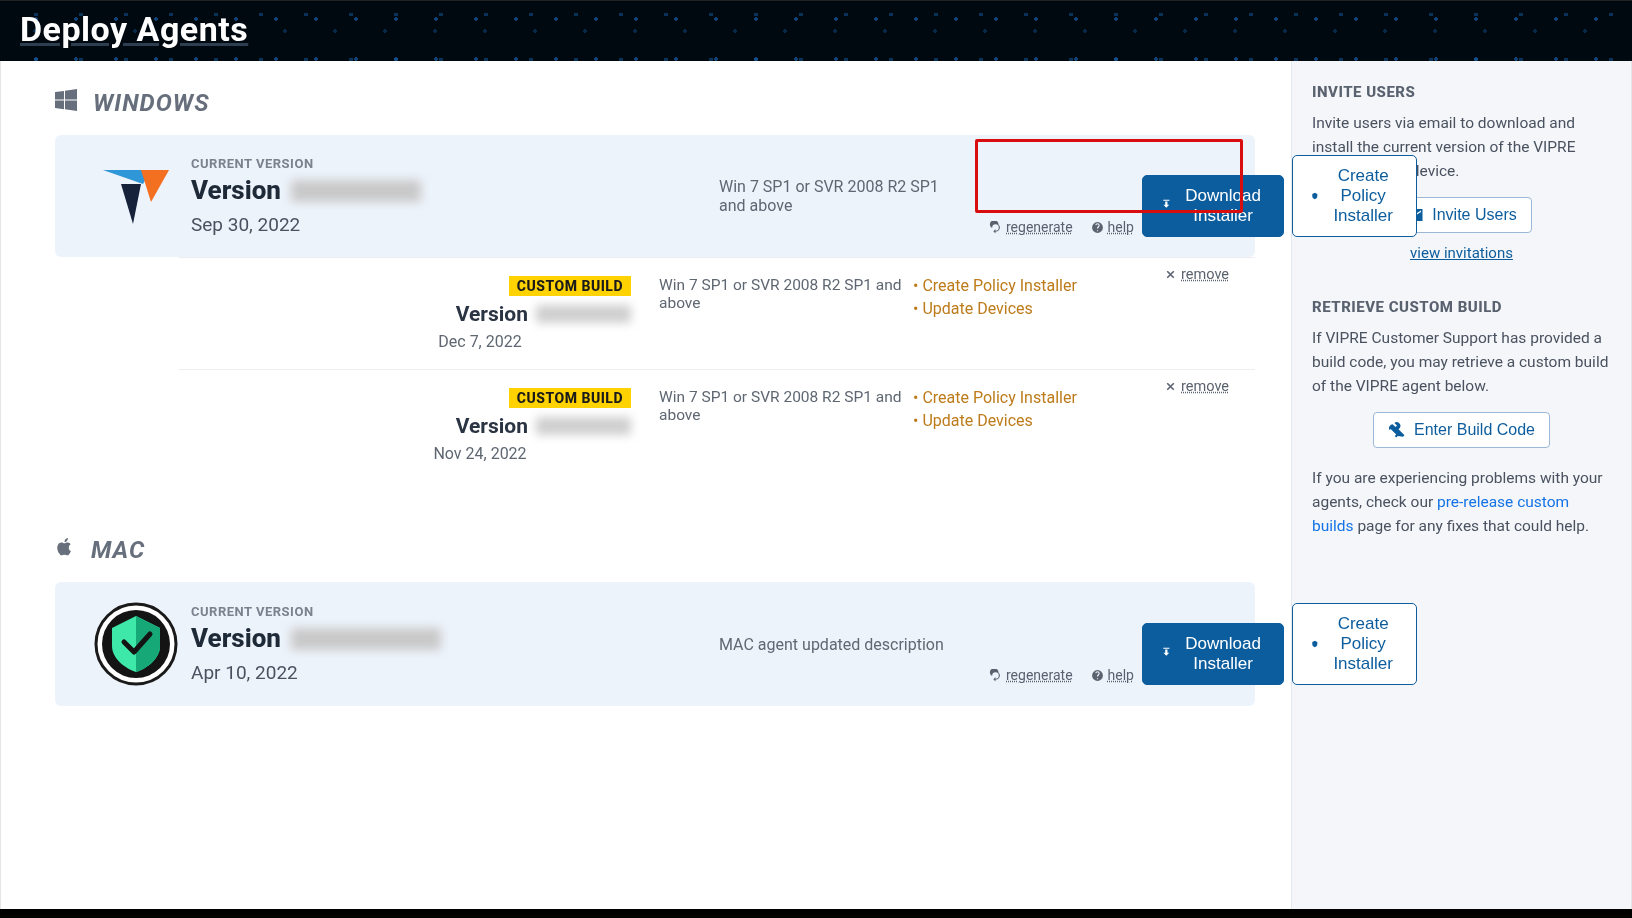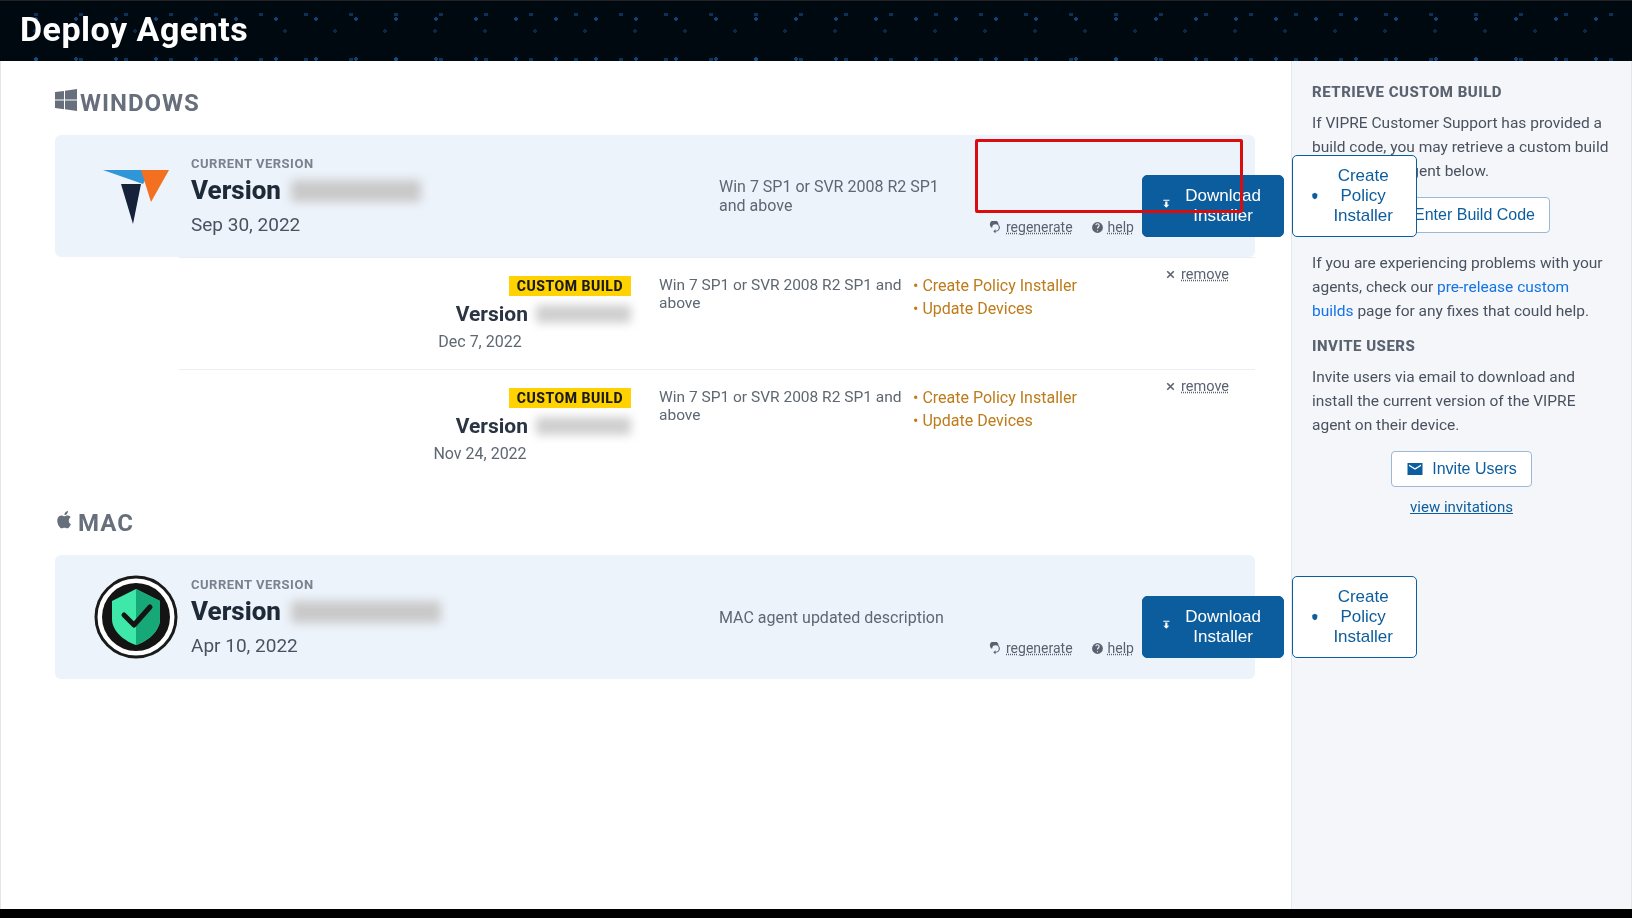--- a/index.html
+++ b/index.html
@@ -6,28 +6,29 @@
 body { font-family: -apple-system, BlinkMacSystemFont, "Segoe UI", Roboto, Arial, sans-serif; background: #fff; color: #2c3e50; }
 
 .header-banner {
   background: #000810;
   background-image: radial-gradient(circle at 90% 45%, rgba(20,90,160,0.7) 2px, transparent 2px),
                     radial-gradient(circle at 80% 30%, rgba(20,90,160,0.5) 2px, transparent 2px),
                     radial-gradient(circle at 70% 60%, rgba(20,90,160,0.4) 2px, transparent 2px);
   background-size: 40px 40px, 45px 45px, 50px 50px;
   padding: 8px 36px 12px 20px;
   border-top: 1px solid #222;
+  text-decoration: underline;
 }
 .header-banner h1 { color: #fff; font-size: 34px; font-weight: 700; letter-spacing: 0.5px; }
 
 .page-wrap { display: flex; min-height: calc(100vh - 70px); border-left:1px solid #e5e5e5; border-right:1px solid #e5e5e5;}
 .main-col { flex: 1; background: #fff; padding: 28px 36px 40px 54px; }
 .side-col { width: 340px; background: #f4f6f9; padding: 22px 20px; border-left: 1px solid #e4e9f0; }
 
-.section-heading { display: flex; align-items: center; gap: 3px; color: #676f7c; font-size: 24px; font-weight: 700; letter-spacing: 1px; margin-bottom: 18px; }
+.section-heading { display: flex; align-items: center; gap: 16px; color: #676f7c; font-size: 24px; font-weight: 700; letter-spacing: 1px; margin-bottom: 18px; font-style: italic; }
 
 .current-card { background: #edf3fb; border-radius: 6px; padding: 20px 26px; display: flex; align-items: center; position: relative; }
 .logo-slot { width: 110px; flex-shrink: 0; display:flex; justify-content:center; }
 .ver-block { flex: 1 1 auto; min-width: 0; }
 .label-current { color: #7a828e; font-size: 13px; font-weight: 700; letter-spacing: 0.5px; }
 .ver-line { display: flex; align-items: baseline; gap: 10px; margin-top: 4px; }
 .ver-word { font-size: 26px; font-weight: 800; color: #1e2a38; }
 .ver-blur { display:inline-block; width: 130px; height: 22px; background: #c9c9c9; border-radius: 3px; filter: blur(5px); position: relative; top: 3px;}
 .ver-date { color: #4a5260; font-size: 19px; margin-top: 8px; }
 .desc-col { width: 270px; color: #5e6772; font-size: 16px; padding-right: 20px; }
@@ -178,21 +179,21 @@
           <div class="cver-date">Nov 24, 2022</div>
         </div>
         <div class="custom-desc">Win 7 SP1 or SVR 2008 R2 SP1 and above</div>
         <div class="custom-actions">
           <a>Create Policy Installer</a>
           <a>Update Devices</a>
         </div>
       </div>
     </div>
 
-    <div class="section-heading" style="margin-top:28px;">
+    <div class="section-heading" style="margin-top:55px;">
       <span>
         <svg viewBox="0 0 24 24" width="20" height="22" fill="#676f7c">
             <path d="M16.6 12.6c0-2.6 2.1-3.8 2.2-3.9-1.2-1.8-3.1-2-3.7-2-1.6-.2-3.1.9-3.9.9-.8 0-2-.9-3.4-.9-1.7 0-3.3 1-4.2 2.6-1.8 3.1-.5 7.7 1.3 10.2.9 1.2 1.9 2.6 3.2 2.5 1.3-.1 1.8-.8 3.3-.8 1.5 0 2 .8 3.3.8 1.4 0 2.3-1.2 3.1-2.5.7-1 1.1-2 1.3-2.6-2.8-1.1-2.5-4.2-2.5-4.3zM14.4 4.5c.7-.9 1.2-2.1 1.1-3.3-1 0-2.3.7-3 1.6-.7.8-1.2 2-1.1 3.2 1.2.1 2.3-.6 3-1.5z"></path>
           </svg>
       </span>
       <span>MAC</span>
     </div>
 
     <div class="current-card">
       <div class="logo-slot">
@@ -239,47 +240,47 @@
               <path d="M12 2l8 4v6c0 5-3.4 9.3-8 10-4.6-.7-8-5-8-10V6l8-4z"></path>
             </svg>
           <span>Create Policy Installer</span>
         </button>
       </div>
     </div>
 
   </div>
 
   <div class="side-col">
+    <div style="margin-bottom:36px;">
+      <div class="side-title">INVITE USERS</div>
+      <div class="side-text">Invite users via email to download and install the current version of the VIPRE agent on their device.</div>
+      <div class="side-center">
+        <button class="btn-outline-sm">
+          <svg class="ico" viewBox="0 0 24 24" width="17" height="17">
+              <path d="M2 4h20v16H2V4zm10 7L4 6v2l8 5 8-5V6l-8 5z"></path>
+            </svg>
+          <span>Invite Users</span>
+        </button>
+      </div>
+      <div class="side-center">
+        <a class="side-link">view invitations</a>
+      </div>
+    </div>
+
     <div>
       <div class="side-title">RETRIEVE CUSTOM BUILD</div>
       <div class="side-text">If VIPRE Customer Support has provided a build code, you may retrieve a custom build of the VIPRE agent below.</div>
       <div class="side-center" style="margin-bottom:18px;">
         <button class="btn-outline-sm">
           <svg class="ico" viewBox="0 0 24 24" width="17" height="17">
               <path d="M22 19l-8-8 1.5-1.5a5 5 0 00-7-7L12 6l-2 2-3.5-3.5A5 5 0 002 12l1.5-1.5L11 18l-2 2 2 2 2-2 7 1 2-2-1-7z"></path>
             </svg>
           <span>Enter Build Code</span>
         </button>
       </div>
       <div class="side-text">
         <span>If you are experiencing problems with your agents, check our </span><a class="inline-link">pre-release custom builds</a><span> page for any fixes that could help.</span>
       </div>
     </div>
-
-    <div style="margin-bottom:36px;">
-      <div class="side-title">INVITE USERS</div>
-      <div class="side-text">Invite users via email to download and install the current version of the VIPRE agent on their device.</div>
-      <div class="side-center">
-        <button class="btn-outline-sm">
-          <svg class="ico" viewBox="0 0 24 24" width="17" height="17">
-              <path d="M2 4h20v16H2V4zm10 7L4 6v2l8 5 8-5V6l-8 5z"></path>
-            </svg>
-          <span>Invite Users</span>
-        </button>
-      </div>
-      <div class="side-center">
-        <a class="side-link">view invitations</a>
-      </div>
-    </div>
   </div>
 </div>
 
 <div class="footer-bar"></div>
 
 </body></html>

